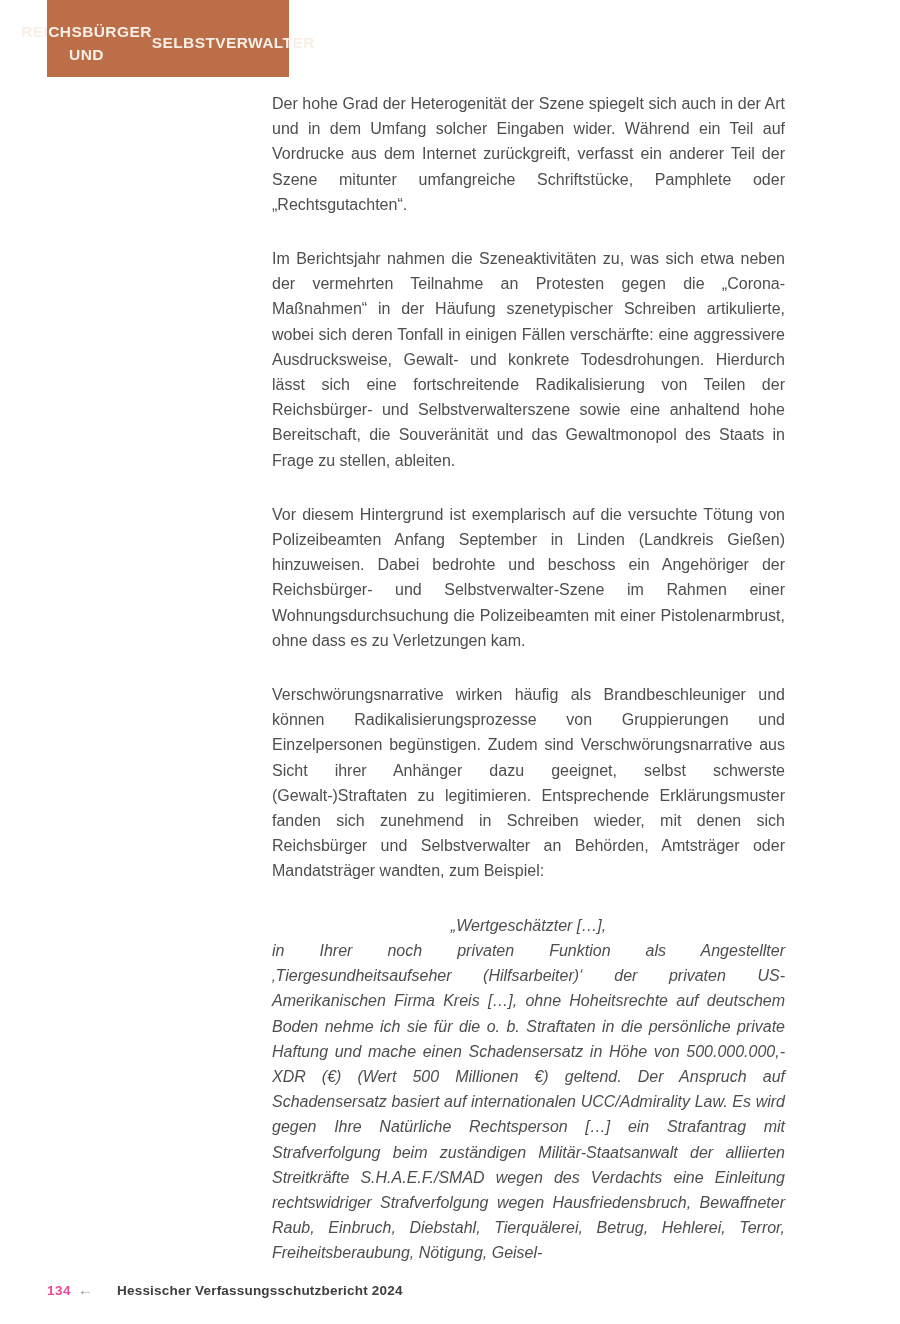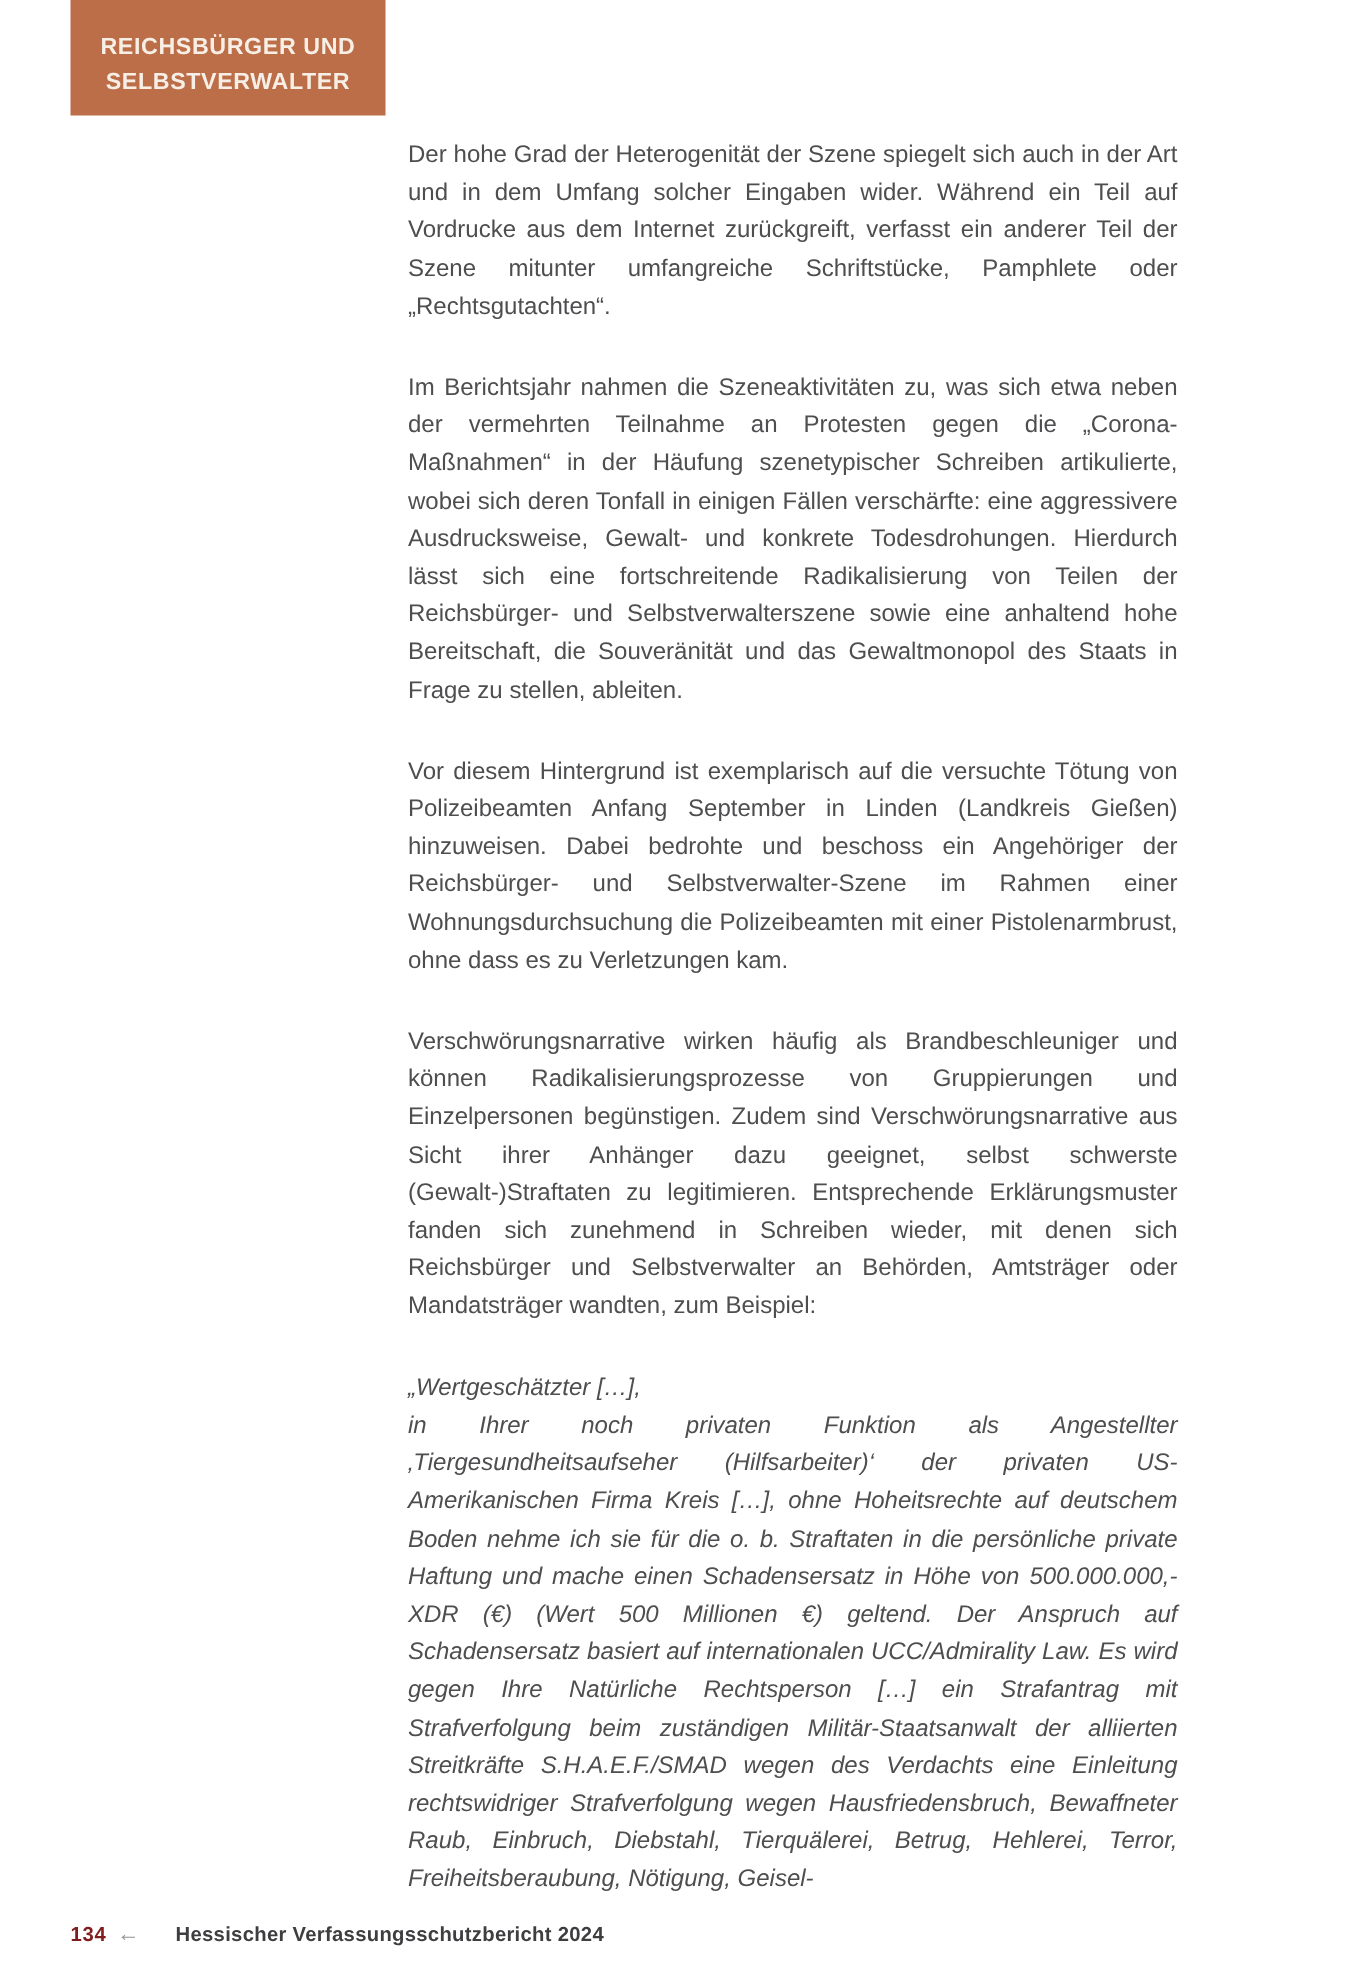--- a/index.html
+++ b/index.html
@@ -9,26 +9,25 @@
     width: 900px;
     height: 1324px;
     background: #ffffff;
     overflow: hidden;
     font-family: "Liberation Sans", sans-serif;
   }
   .badge {
     position: absolute;
     left: 47px;
     top: 0;
-    width: 210px;
+    width: 242px;
     height: 77px;
     background: #bc6e49;
     color: #f7efe5;
     display: flex;
-    flex-direction: column;
     justify-content: center;
     align-items: center;
     padding-top: 8px;
     text-align: center;
     font-weight: bold;
     font-size: 15.5px;
     line-height: 23px;
     letter-spacing: 0.4px;
   }
   .content {
@@ -39,33 +38,33 @@
     color: #4e4e50;
     font-size: 16px;
     line-height: 25.2px;
     text-align: justify;
   }
   .para { margin: 0 0 29px 0; }
   .quote {
     font-style: italic;
     color: #4e4e50;
   }
-  .quote-line { text-align: left; }
+  .quote-line { text-align: center; }
   .quote-body { text-align: justify; font-style: italic; }
   .footer {
     position: absolute;
     left: 47px;
     top: 1281px;
     width: 800px;
     display: flex;
     align-items: baseline;
     font-size: 13.5px;
   }
   .page-number {
-    color: #7f1d1d;
+    color: #ec4899;
     font-weight: bold;
     letter-spacing: 0.5px;
   }
   .footer-arrow {
     color: #949496;
     margin-left: 7px;
     font-size: 15px;
   }
   .report-title {
     color: #3e3e40;

